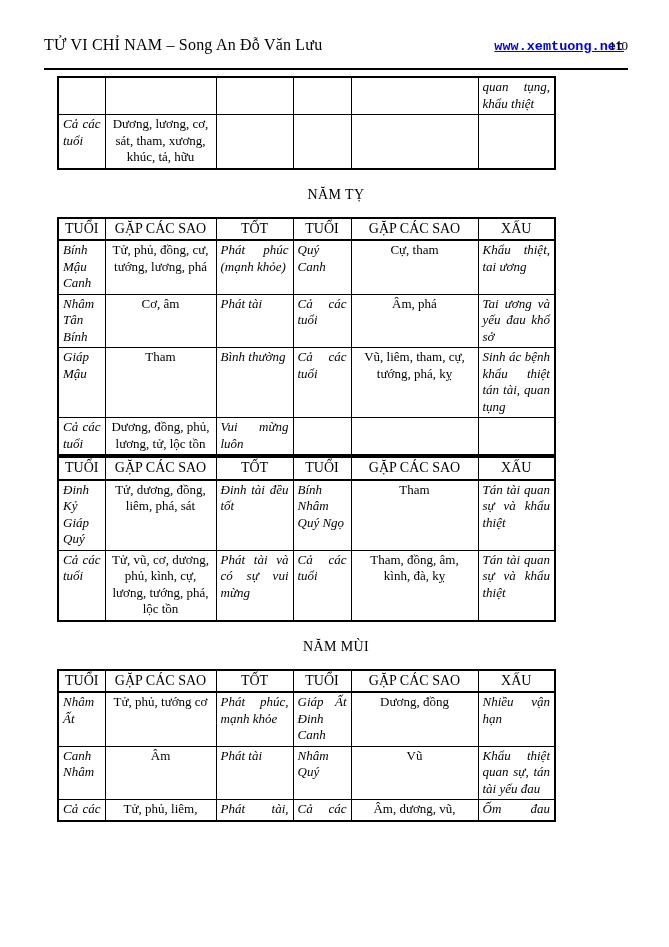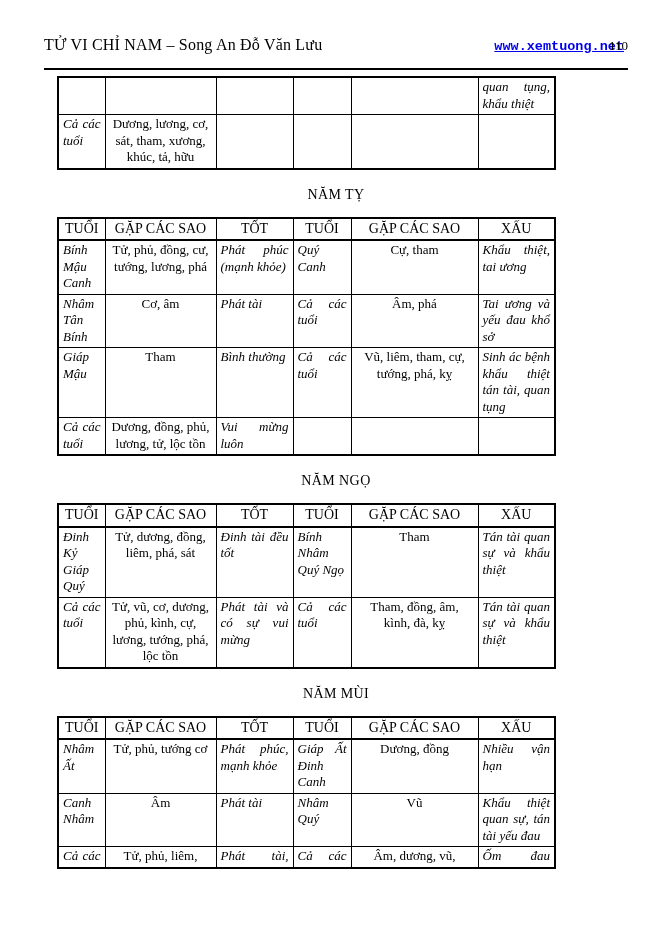--- a/index.html
+++ b/index.html
@@ -133,21 +133,20 @@
           <td class="jc tight">Cả các tuổi</td>
           <td class="stars">Dương, đồng, phủ, lương, tử, lộc tồn</td>
           <td class="jc">Vui mừng luôn</td>
           <td class="jc"></td>
           <td class="stars"></td>
           <td class="jc"></td>
         </tr>
       </tbody>
   </table>
 
-  <div class="sec-title">NĂM NGỌ</div>
   <table class="grid" id="tbl-ngo">
     <colgroup>
       <col style="width:47px">
         <col style="width:111px">
         <col style="width:77px">
       <col style="width:58px">
         <col style="width:127px">
         <col style="width:77px">
     </colgroup>
     <thead>

